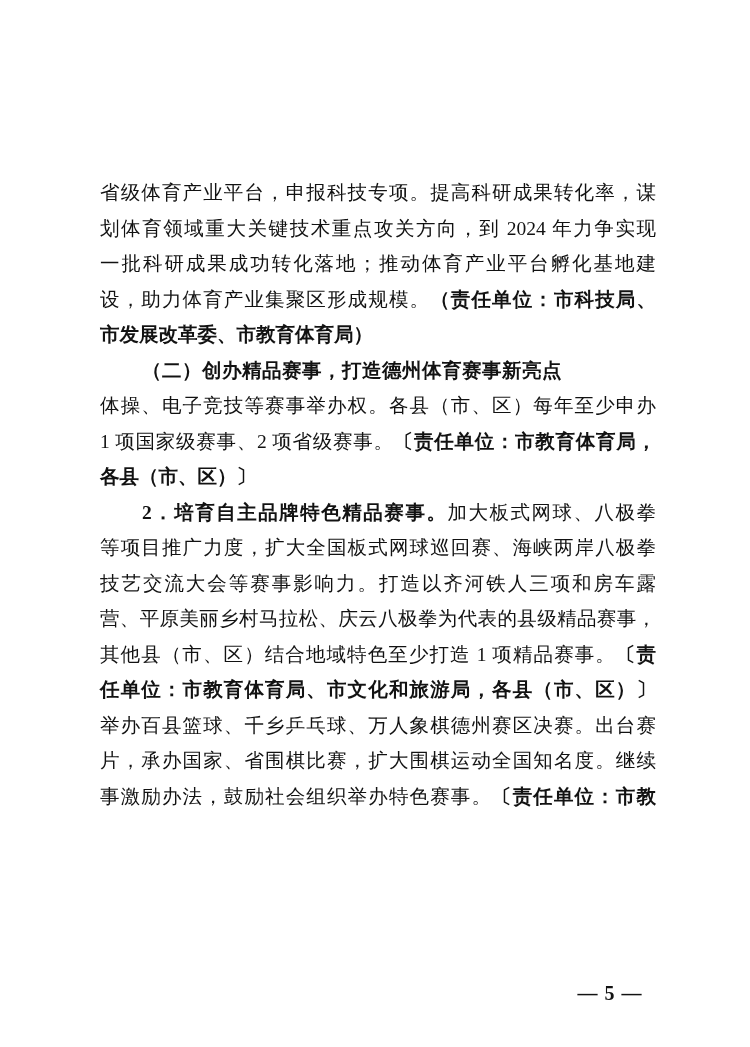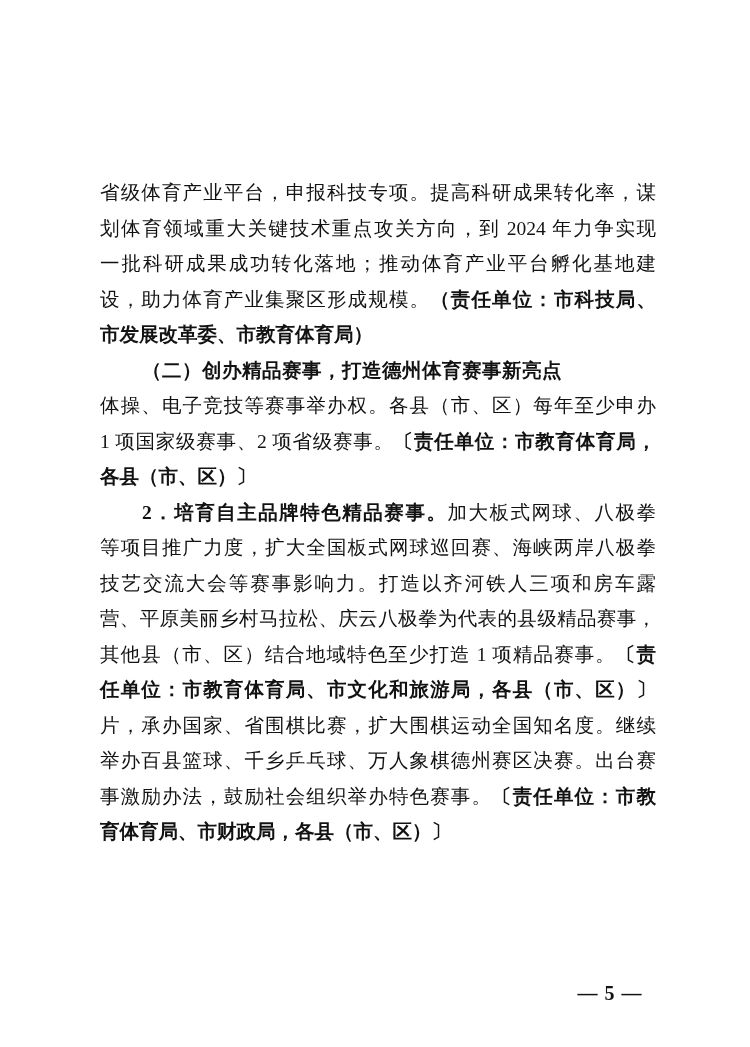--- a/index.html
+++ b/index.html
@@ -80,19 +80,18 @@
       <div class="line indent"><span class="seg-header">（二）创办精品赛事，打造德州体育赛事新亮点</span></div>
       <div class="line justify"><span class="seg-body">体操、电子竞技等赛事举办权。各县（市、区）每年至少申办</span></div>
       <div class="line justify"><span class="seg-body">1 项国家级赛事、2 项省级赛事。</span><span class="seg-resp">〔责任单位：市教育体育局，</span></div>
       <div class="line"><span class="seg-resp">各县（市、区）〕</span></div>
       <div class="line justify indent"><span class="seg-lead">2．培育自主品牌特色精品赛事。</span><span class="seg-body">加大板式网球、八极拳</span></div>
       <div class="line justify"><span class="seg-body">等项目推广力度，扩大全国板式网球巡回赛、海峡两岸八极拳</span></div>
       <div class="line justify"><span class="seg-body">技艺交流大会等赛事影响力。打造以齐河铁人三项和房车露</span></div>
       <div class="line justify"><span class="seg-body">营、平原美丽乡村马拉松、庆云八极拳为代表的县级精品赛事，</span></div>
       <div class="line justify"><span class="seg-body">其他县（市、区）结合地域特色至少打造 1 项精品赛事。</span><span class="seg-resp">〔责</span></div>
       <div class="line justify"><span class="seg-resp">任单位：市教育体育局、市文化和旅游局，各县（市、区）〕</span></div>
+      <div class="line justify"><span class="seg-body">举办百县篮球、千乡乒乓球、万人象棋德州赛区决赛。出台赛</span></div>
       <div class="line justify"><span class="seg-body">片，承办国家、省围棋比赛，扩大围棋运动全国知名度。继续</span></div>
-      <div class="line justify"><span class="seg-body">举办百县篮球、千乡乒乓球、万人象棋德州赛区决赛。出台赛</span></div>
       <div class="line justify"><span class="seg-body">事激励办法，鼓励社会组织举办特色赛事。</span><span class="seg-resp">〔责任单位：市教</span></div>
-      <div class="line"><span class="seg-resp">育体育局、市财政局，各县（市、区）〕</span></div>
     </div>
   <div class="page-number">— 5 —</div>
 </div>
 
 </body></html>

